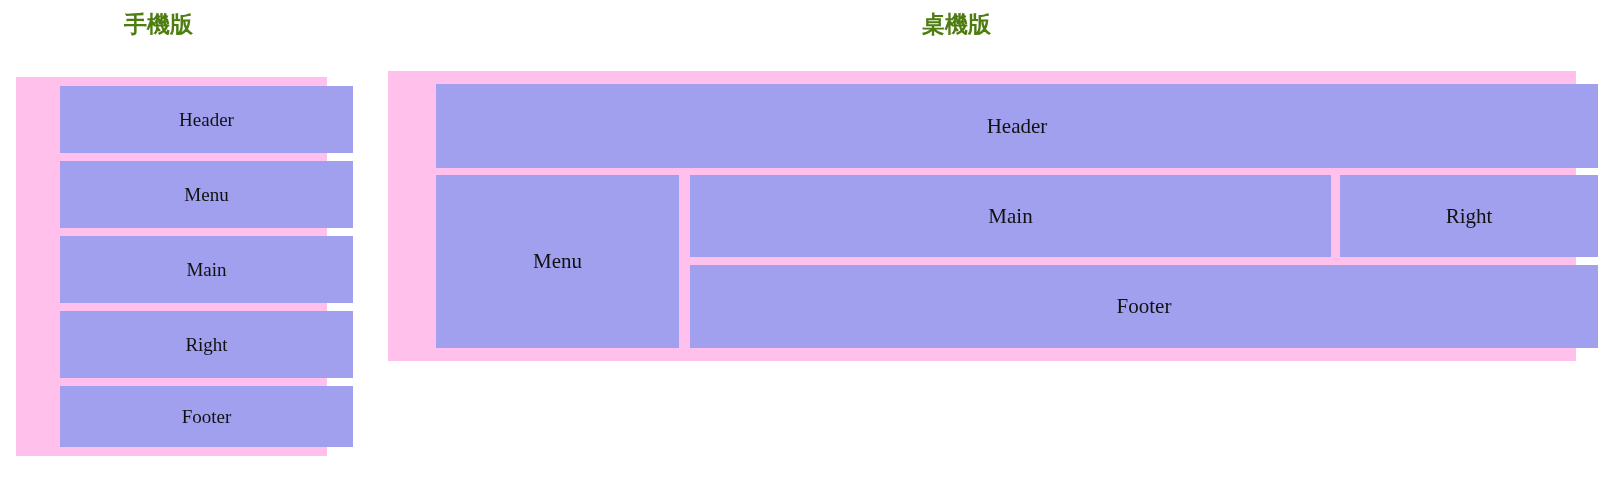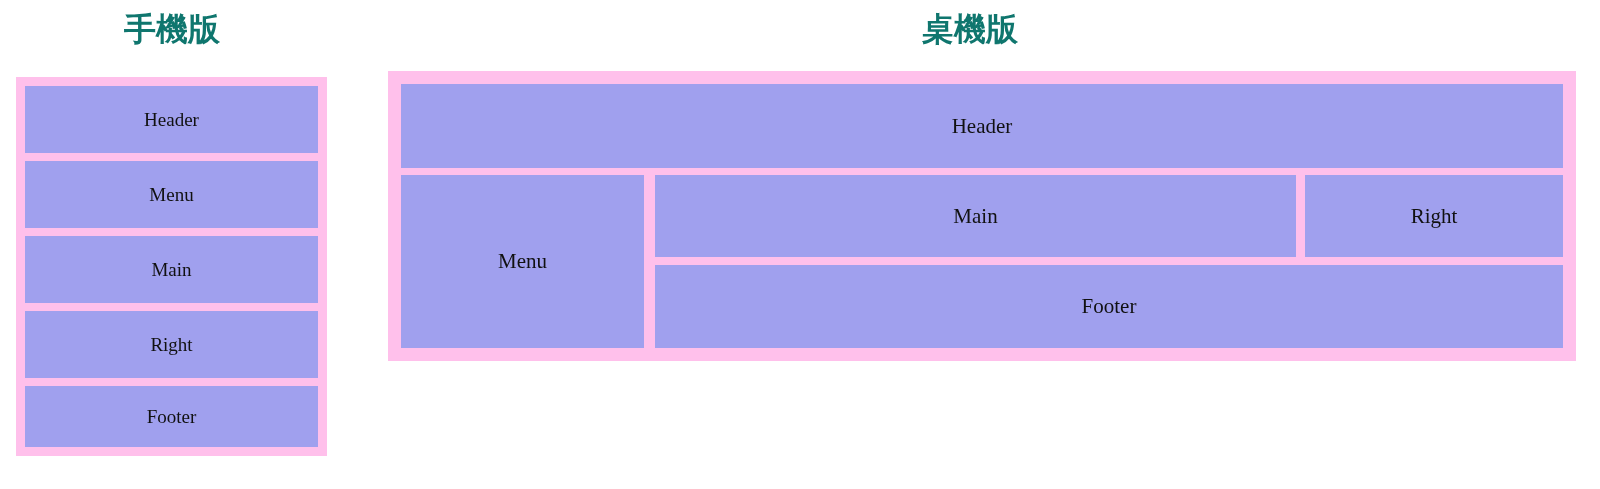--- a/index.html
+++ b/index.html
@@ -13,22 +13,22 @@
     position: relative;
     font-family: "Liberation Serif", "DejaVu Serif", serif;
     overflow: hidden;
   }
 
   
   .title {
     position: absolute;
     font-family: "DejaVu Sans", "Liberation Sans", sans-serif;
     font-weight: bold;
-    font-size: 32px;
-    color: #0f766e;
+    font-size: 23px;
+    color: #4d7c0f;
     line-height: 1;
     white-space: nowrap;
   }
   #title-mobile  { left: 124px; top: 13px; }
   #title-desktop { left: 922px; top: 13px; font-family: Liberation Serif, serif; }
 
   
   .frame {
     position: absolute;
     background: #ffc0eb;
@@ -39,20 +39,21 @@
     background: #a0a0ee;
     box-sizing: border-box;
     display: flex;
     align-items: center;
     justify-content: center;
     color: #111111;
     font-family: "Liberation Serif", "DejaVu Serif", serif;
     font-size: 19px;
     line-height: 1;
     overflow: hidden;
+    margin-left: 35px;
   }
 
   
   #mobile-frame {
     left: 16px;
     top: 77px;
     width: 311px;
     height: 379px;
   }
   #mobile-frame .box { left: 9px; width: 293px; }

